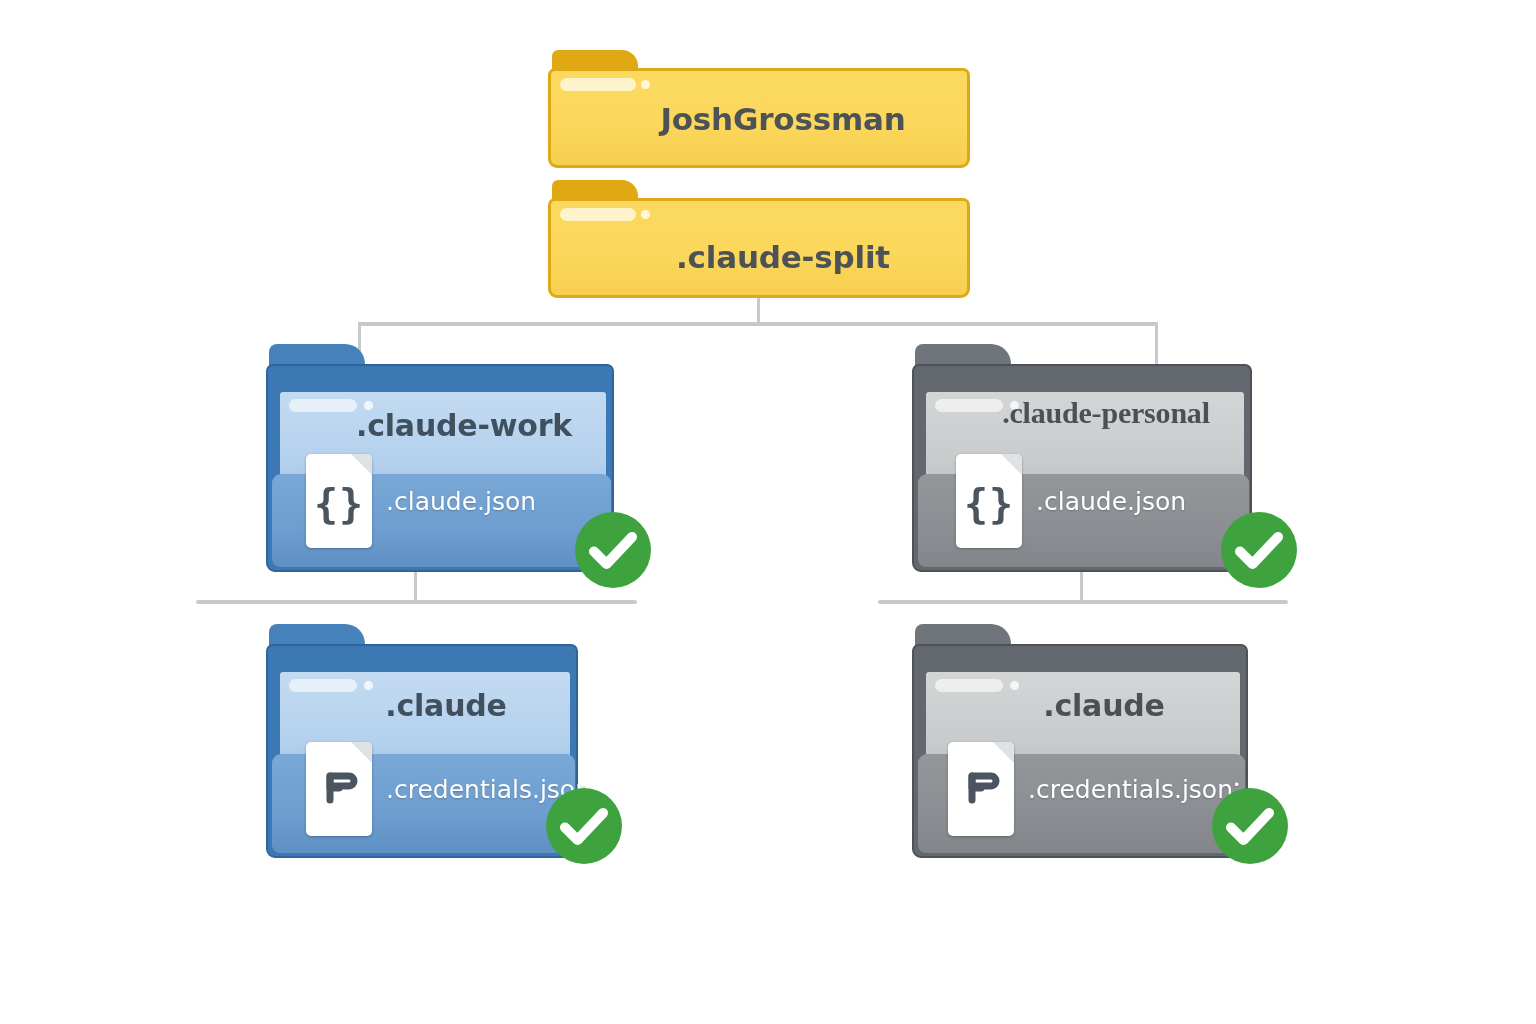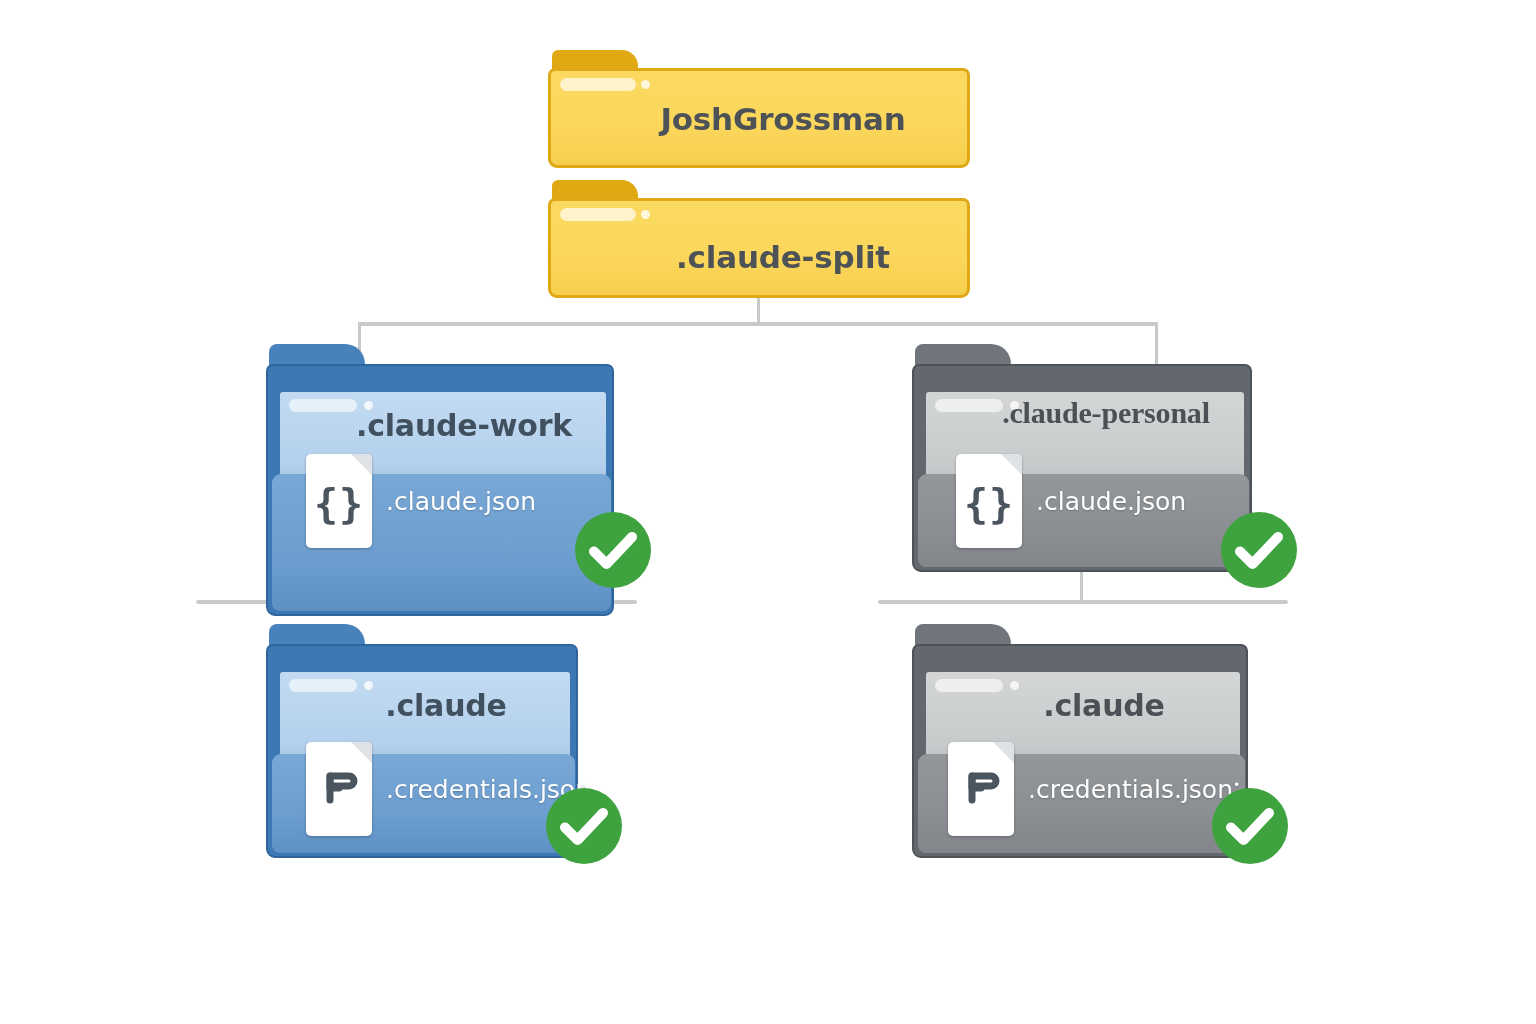--- a/index.html
+++ b/index.html
@@ -141,21 +141,21 @@
 
   <div class="folder f-yellow" style="left:548px; top:198px; width:422px; height:100px;">
     <div class="fld-tab" style="width:86px; height:22px; top:-18px; left:4px;"></div>
     <div class="fld-back">
       <div class="fld-gloss" style="width:76px;"></div>
       <div class="fld-dot" style="left:90px; top:9px;"></div>
     </div>
     <div class="fld-name" style="top:33px; font-size:31px;margin-top:8px;">.claude-split</div>
   </div>
 
-  <div class="folder f-blue" style="left:266px; top:364px; width:348px; height:252px;border-radius:25px;">
+  <div class="folder f-blue" style="left:266px; top:364px; width:348px; height:208px;border-radius:25px;">
     <div class="fld-tab" style="width:96px; height:26px; top:-20px; left:3px; border-radius:8px 20px 0 0;"></div>
     <div class="fld-back"></div>
     <div class="fld-sheet" style="left:14px; top:28px; right:8px; height:92px;">
       <div class="fld-gloss" style="width:68px;"></div>
       <div class="fld-dot" style="left:84px; top:9px;"></div>
     </div>
     <div class="fld-name" style="top:44px; font-size:30px;">.claude-work</div>
     <div class="fld-front" style="left:6px; top:110px; right:3px; bottom:5px;"></div>
     <div class="file-row" style="left:40px; top:90px;">
       <div class="file-doc">

